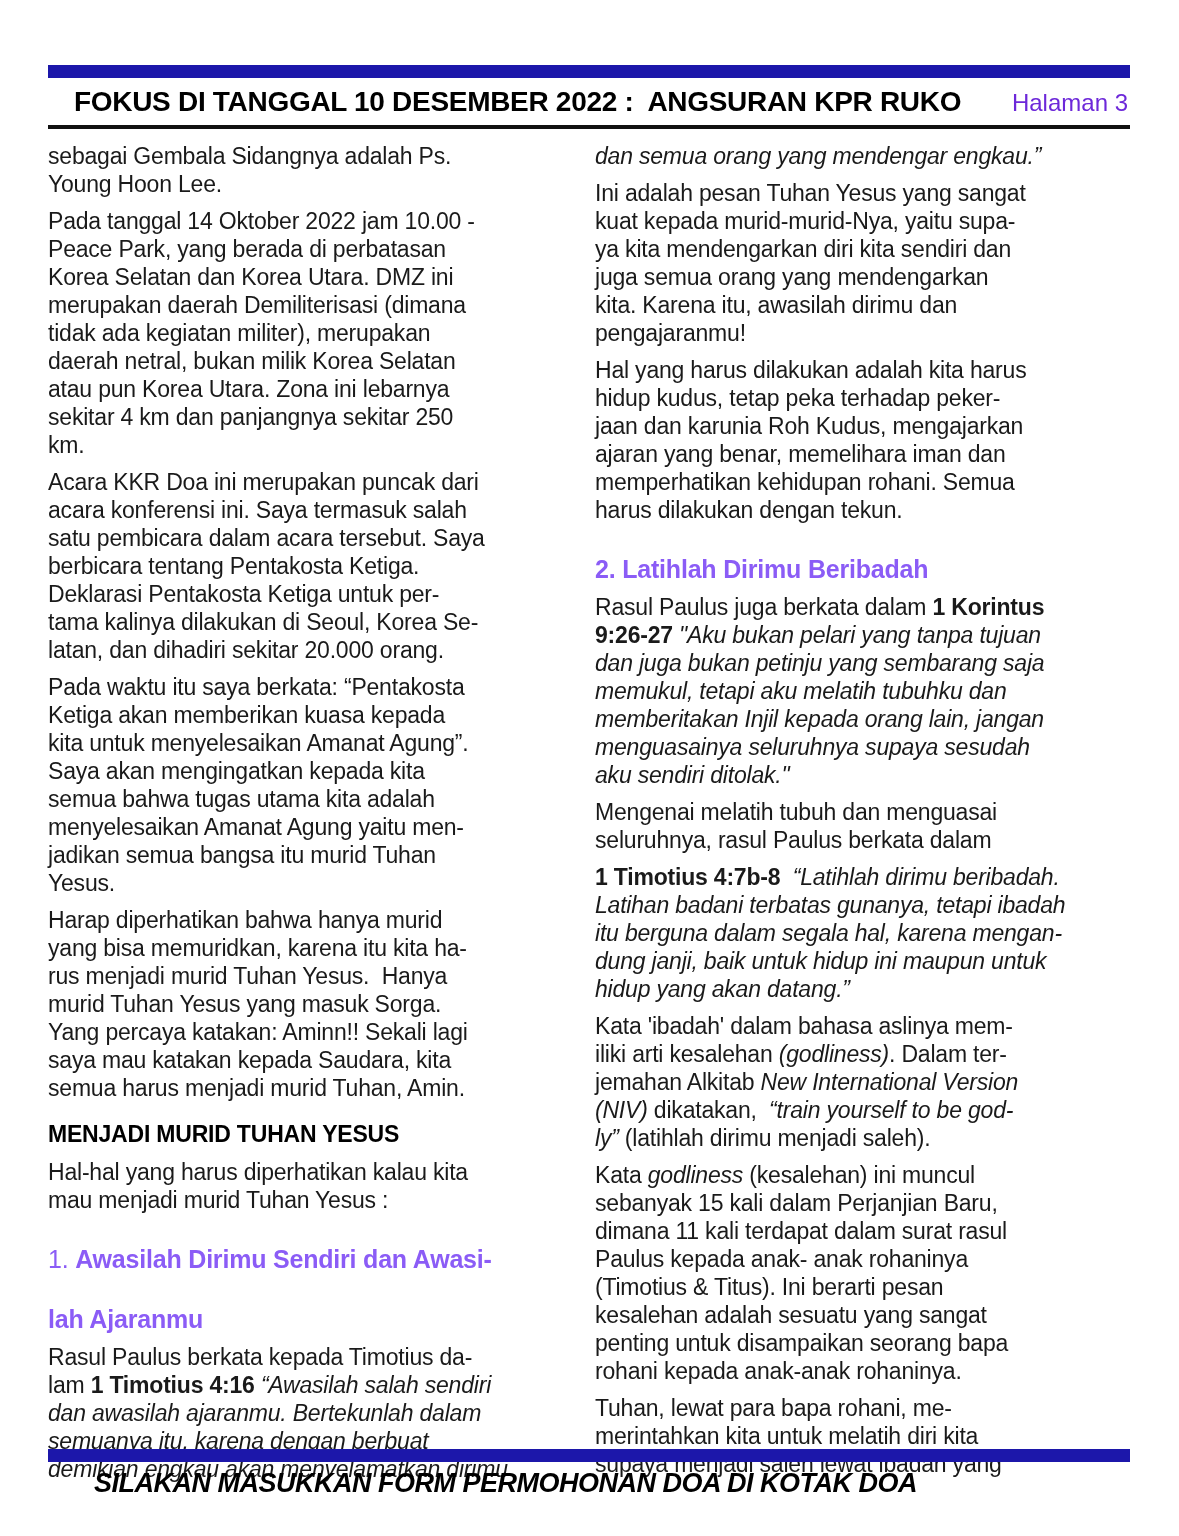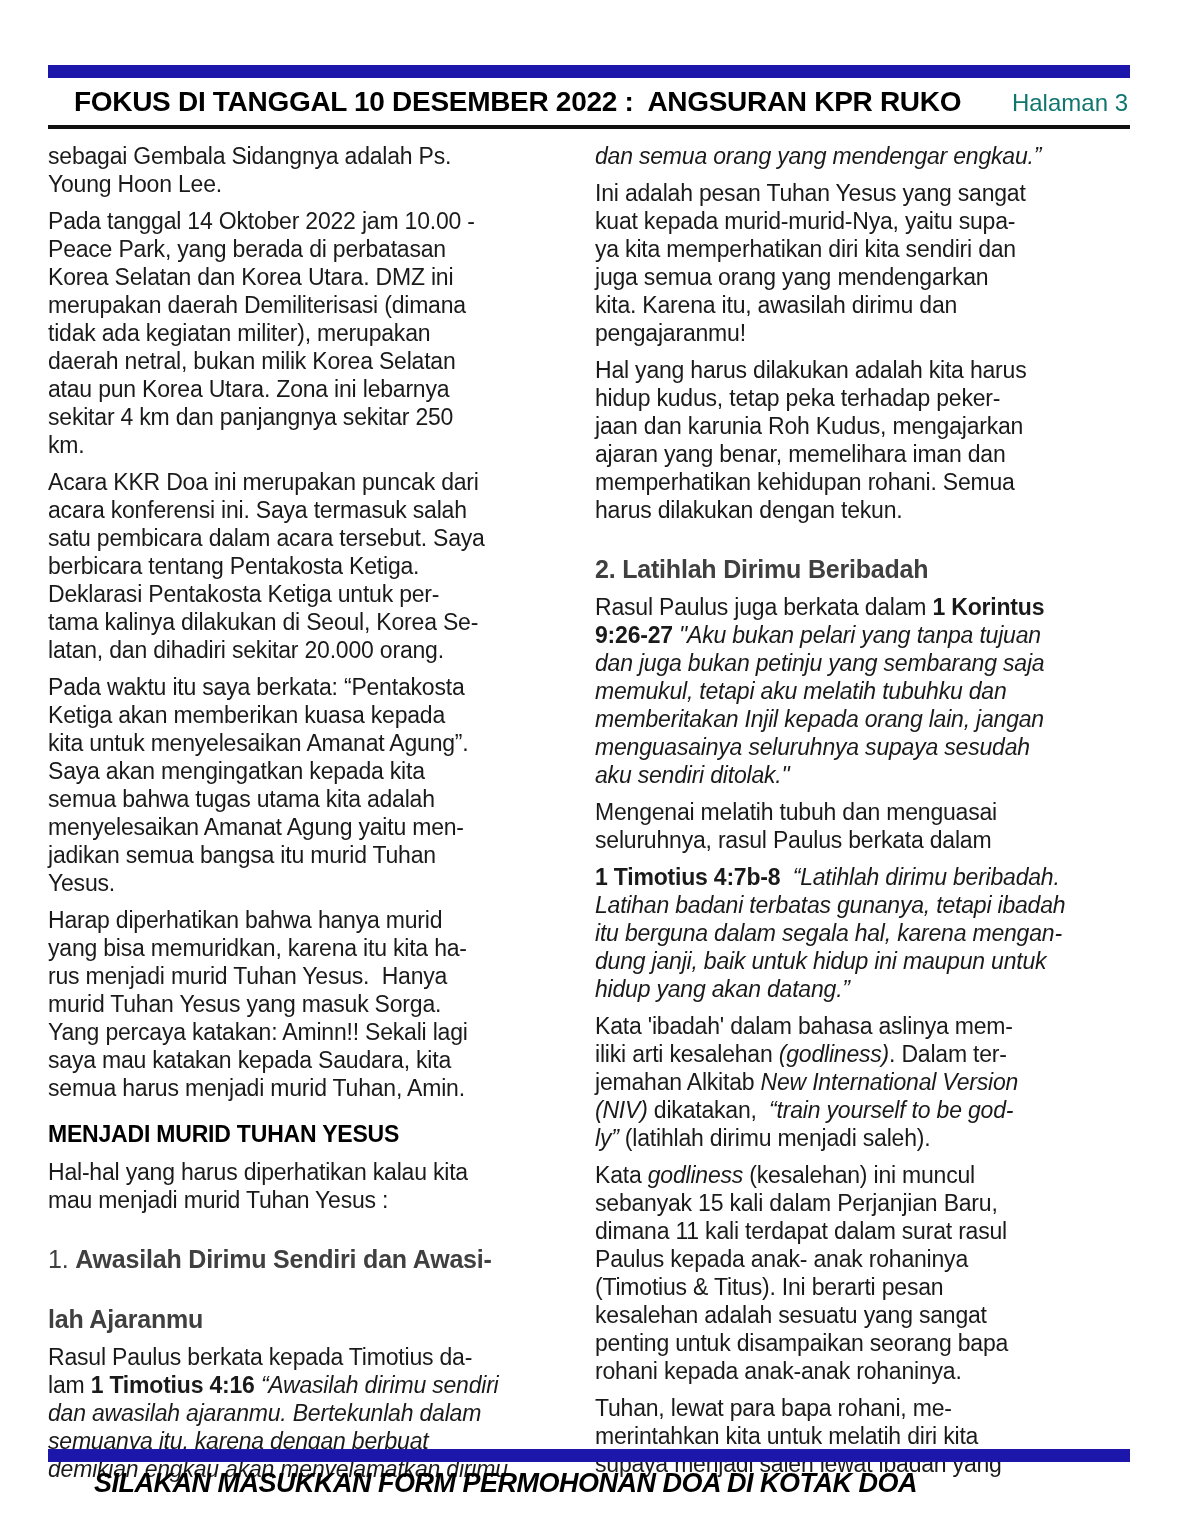--- a/index.html
+++ b/index.html
@@ -3,31 +3,31 @@
 <meta charset="utf-8">
 <style>
   html,body{margin:0;padding:0;background:#ffffff;}
   body{width:1179px;height:1536px;font-family:"Liberation Sans",sans-serif;color:#1a1a1a;}
   .page{position:relative;width:1179px;height:1536px;overflow:hidden;box-sizing:border-box;
         padding:65px 49px 0 48px;}
   .topbar{height:13px;background:#1c17aa;}
   .header-row{display:flex;justify-content:space-between;align-items:baseline;
               padding:8px 2px 7px 26px;}
   .header-title{font-weight:bold;font-size:28px;letter-spacing:-0.3px;color:#000;white-space:pre;}
-  .header-page{font-size:24px;color:#0f766e;}
+  .header-page{font-size:24px;color:#6d28d9;}
   .header-rule{border-top:4px solid #111;height:0;}
   .columns{display:flex;margin-top:13px;}
   .col{box-sizing:border-box;}
   .col-left{width:518px;margin-right:29px;}
   .col-right{width:535px;}
   .block{margin:0 0 9px 0;}
   .line{white-space:pre-wrap;font-size:23px;line-height:28px;letter-spacing:-0.2px;}
   .h-major{margin-top:17px;}
   .h-major .line{font-size:23px;font-weight:bold;color:#000;line-height:30px;}
-  .h-sub .line{font-size:25px;line-height:30px;color:#404040;margin-top:30px;}
+  .h-sub .line{font-size:25px;line-height:30px;color:#8b5cf6;margin-top:30px;}
   .r-r{font-weight:normal;font-style:normal;}
   .r-b{font-weight:bold;}
   .r-i{font-style:italic;}
   .footer{position:absolute;left:48px;right:49px;top:1449px;}
   .footer-bar{height:13px;background:#1c17aa;}
   .footer-text{font-weight:bold;font-size:27px;letter-spacing:-0.5px;color:#000;
                padding:6px 0 0 46px;font-style:italic;}
 </style>
 </head>
 <body>
@@ -93,34 +93,34 @@
         <div class="block para">
           <div class="line"><span class="r-r">Hal-hal yang harus diperhatikan kalau kita</span></div>
           <div class="line"><span class="r-r">mau menjadi murid Tuhan Yesus :</span></div>
         </div>
         <div class="block h-sub">
           <div class="line"><span class="r-r">1. </span><span class="r-b">Awasilah Dirimu Sendiri dan Awasi-</span></div>
           <div class="line"><span class="r-b">lah Ajaranmu</span></div>
         </div>
         <div class="block para">
           <div class="line"><span class="r-r">Rasul Paulus berkata kepada Timotius da-</span></div>
-          <div class="line"><span class="r-r">lam </span><span class="r-b">1 Timotius 4:16 </span><span class="r-i">“Awasilah dirimu sendiri</span></div>
+          <div class="line"><span class="r-r">lam </span><span class="r-b">1 Timotius 4:16 </span><span class="r-i">“Awasilah salah sendiri</span></div>
           <div class="line"><span class="r-i">dan awasilah ajaranmu. Bertekunlah dalam</span></div>
           <div class="line"><span class="r-i">semuanya itu, karena dengan berbuat</span></div>
           <div class="line"><span class="r-i">demikian engkau akan menyelamatkan dirimu</span></div>
         </div>
       </div>
     <div class="col col-right" id="col-right">
         <div class="block para">
           <div class="line"><span class="r-i">dan semua orang yang mendengar engkau.”</span></div>
         </div>
         <div class="block para">
           <div class="line"><span class="r-r">Ini adalah pesan Tuhan Yesus yang sangat</span></div>
           <div class="line"><span class="r-r">kuat kepada murid-murid-Nya, yaitu supa-</span></div>
-          <div class="line"><span class="r-r">ya kita memperhatikan diri kita sendiri dan</span></div>
+          <div class="line"><span class="r-r">ya kita mendengarkan diri kita sendiri dan</span></div>
           <div class="line"><span class="r-r">juga semua orang yang mendengarkan</span></div>
           <div class="line"><span class="r-r">kita. Karena itu, awasilah dirimu dan</span></div>
           <div class="line"><span class="r-r">pengajaranmu!</span></div>
         </div>
         <div class="block para">
           <div class="line"><span class="r-r">Hal yang harus dilakukan adalah kita harus</span></div>
           <div class="line"><span class="r-r">hidup kudus, tetap peka terhadap peker-</span></div>
           <div class="line"><span class="r-r">jaan dan karunia Roh Kudus, mengajarkan</span></div>
           <div class="line"><span class="r-r">ajaran yang benar, memelihara iman dan</span></div>
           <div class="line"><span class="r-r">memperhatikan kehidupan rohani. Semua</span></div>

